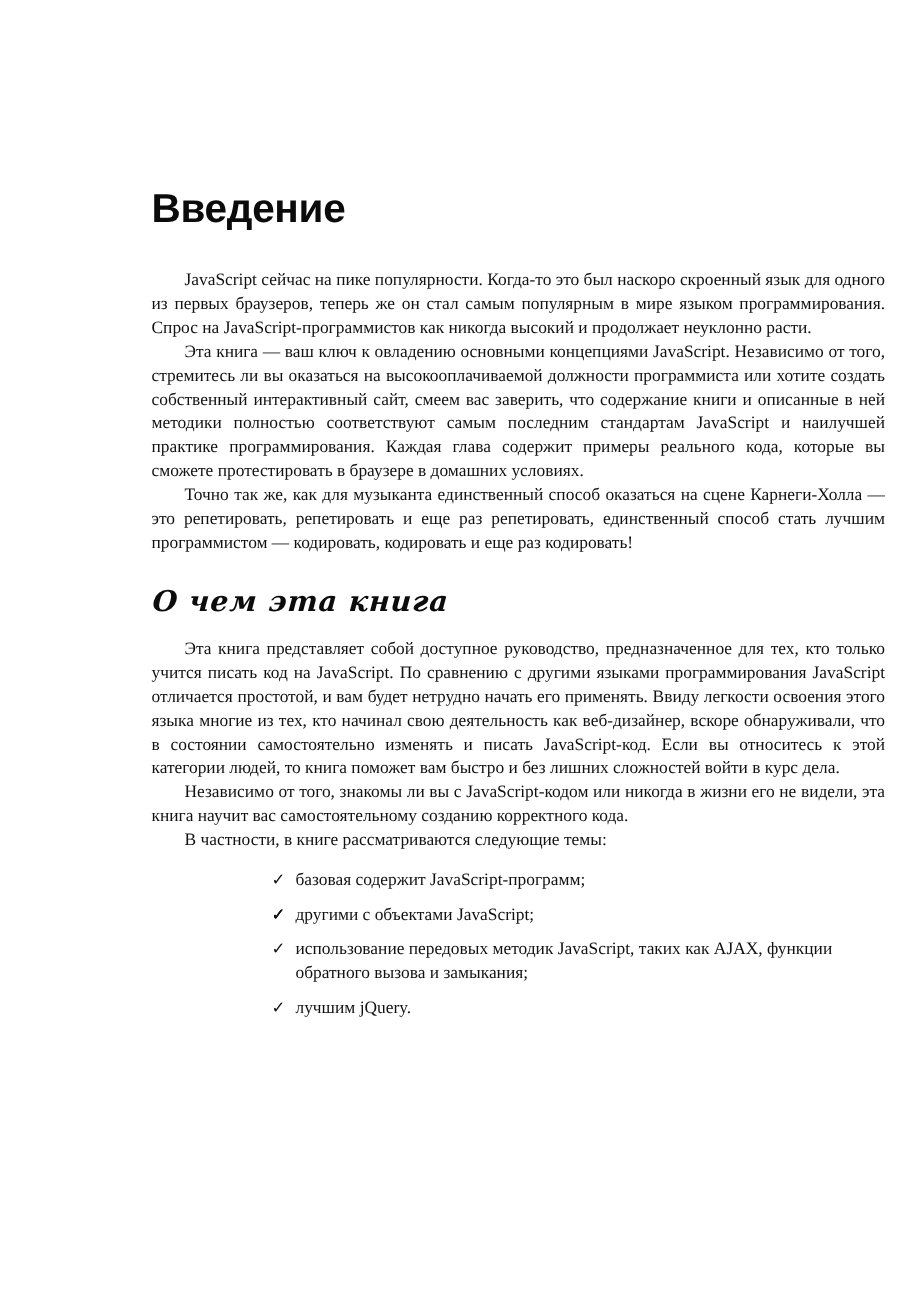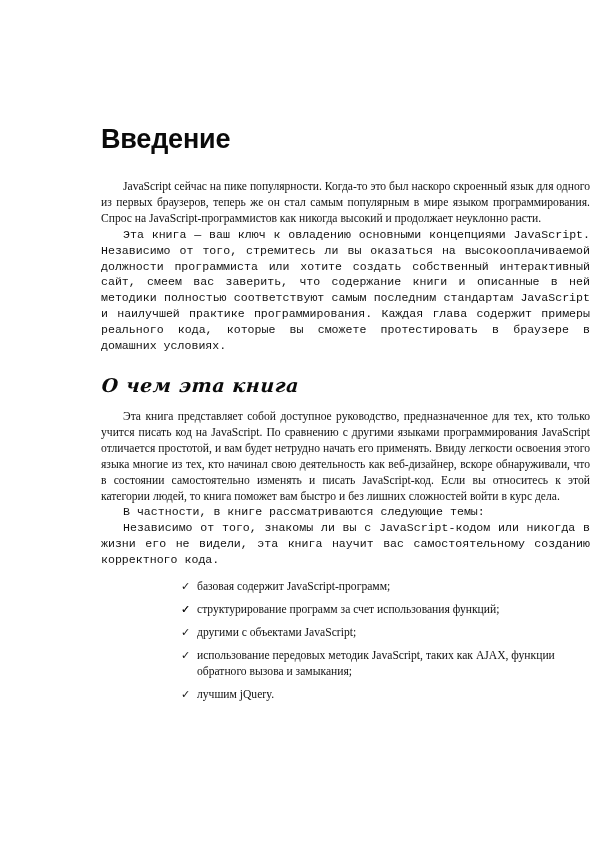--- a/index.html
+++ b/index.html
@@ -54,21 +54,20 @@
     line-height: 15.9px;
     text-align: justify;
     text-indent: 22px;
     margin: 0;
     color: #111111;
     hyphens: manual;
   }
 
   .body-text + .body-text {
     margin-top: 0;
-    font-family: Liberation Mono, monospace;
   }
 
   
   .section-heading {
     font-family: "DejaVu Serif", "Liberation Serif", serif;
     font-weight: bold;
     font-style: italic;
     font-size: 19px;
     line-height: 22px;
     letter-spacing: 0.6px;
@@ -117,40 +116,40 @@
 
 <div class="page">
   <div class="content">
 
     <h1 class="chapter-title">Введение</h1>
 
     <p class="body-text">JavaScript сейчас на пике популярности. Когда-то это был наскоро скроенный язык для одного из первых браузеров, теперь же он стал самым популярным в мире языком программирования. Спрос на JavaScript-программистов как никогда высокий и продолжает неуклонно расти.</p>
 
     <p class="body-text">Эта книга — ваш ключ к овладению основными концепциями JavaScript. Независимо от того, стремитесь ли вы оказаться на высокооплачиваемой должности программиста или хотите создать собственный интерактивный сайт, смеем вас заверить, что содержание книги и описанные в ней методики полностью соответствуют самым последним стандартам JavaScript и наилучшей практике программирования. Каждая глава содержит примеры реального кода, которые вы сможете протестировать в браузере в домашних условиях.</p>
 
+    <p class="body-text">Точно так же, как для музыканта единственный способ оказаться на сцене Карнеги-Холла — это репетировать, репетировать и еще раз репетировать, единственный способ стать лучшим программистом — кодировать, кодировать и еще раз кодировать!</p>
 
     <h2 class="section-heading">О чем эта книга</h2>
 
     <p class="body-text">Эта книга представляет собой доступное руководство, предназначенное для тех, кто только учится писать код на JavaScript. По сравнению с другими языками программирования JavaScript отличается простотой, и вам будет нетрудно начать его применять. Ввиду легкости освоения этого языка многие из тех, кто начинал свою деятельность как веб-дизайнер, вскоре обнаруживали, что в состоянии самостоятельно изменять и писать JavaScript-код. Если вы относитесь к этой категории людей, то книга поможет вам быстро и без лишних сложностей войти в курс дела.</p>
 
+    <p class="body-text">Независимо от того, знакомы ли вы с JavaScript-кодом или никогда в жизни его не видели, эта книга научит вас самостоятельному созданию корректного кода.</p>
+
     <p class="body-text">В частности, в книге рассматриваются следующие темы:</p>
-
-    <p class="body-text">Независимо от того, знакомы ли вы с JavaScript-кодом или никогда в жизни его не видели, эта книга научит вас самостоятельному созданию корректного кода.</p>
 
     <ul class="topic-list">
       <li>
         <span class="check-icon">✓</span>
         <span>базовая содержит JavaScript-программ;</span>
       </li>
       <li>
         <span class="check-icon">✓</span>
       </li>
       <li>
         <span class="check-icon">✓</span>
-        <span>структурирование программ за счет использования функций;</span>
       </li>
       <li>
         <span class="check-icon">✓</span>
         <span>другими с объектами JavaScript;</span>
       </li>
       <li>
         <span class="check-icon">✓</span>
         <span>использование передовых методик JavaScript, таких как AJAX, функции обратного вызова и замыкания;</span>
       </li>
       <li>

